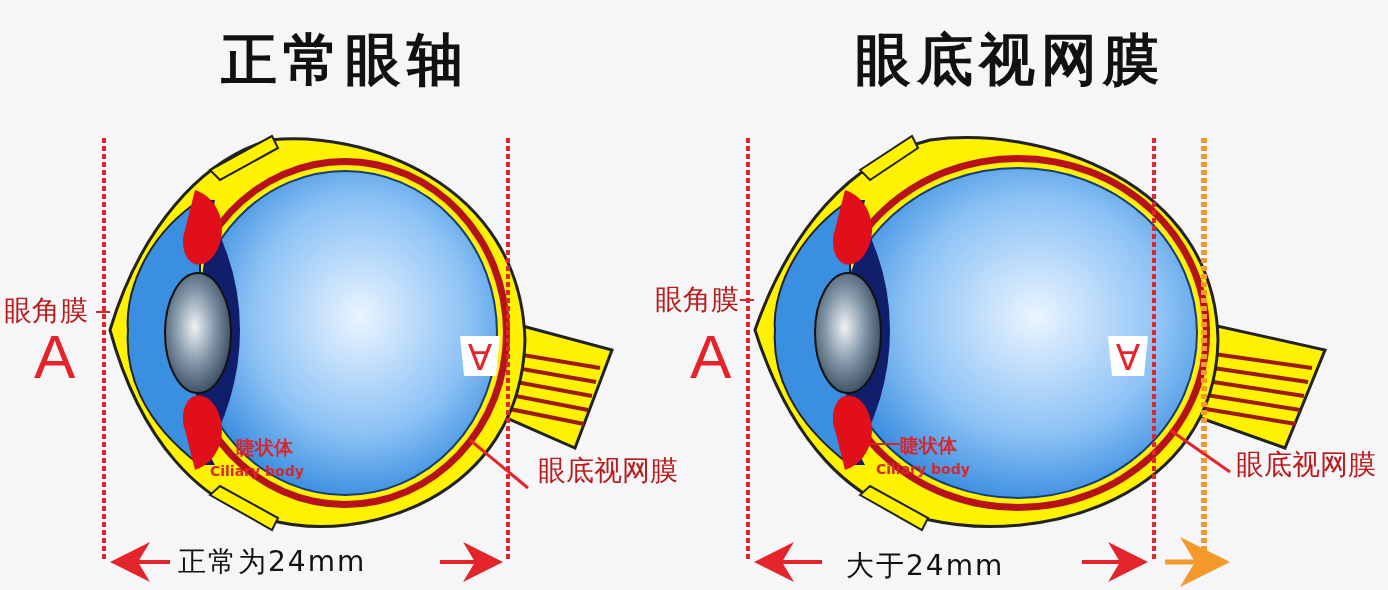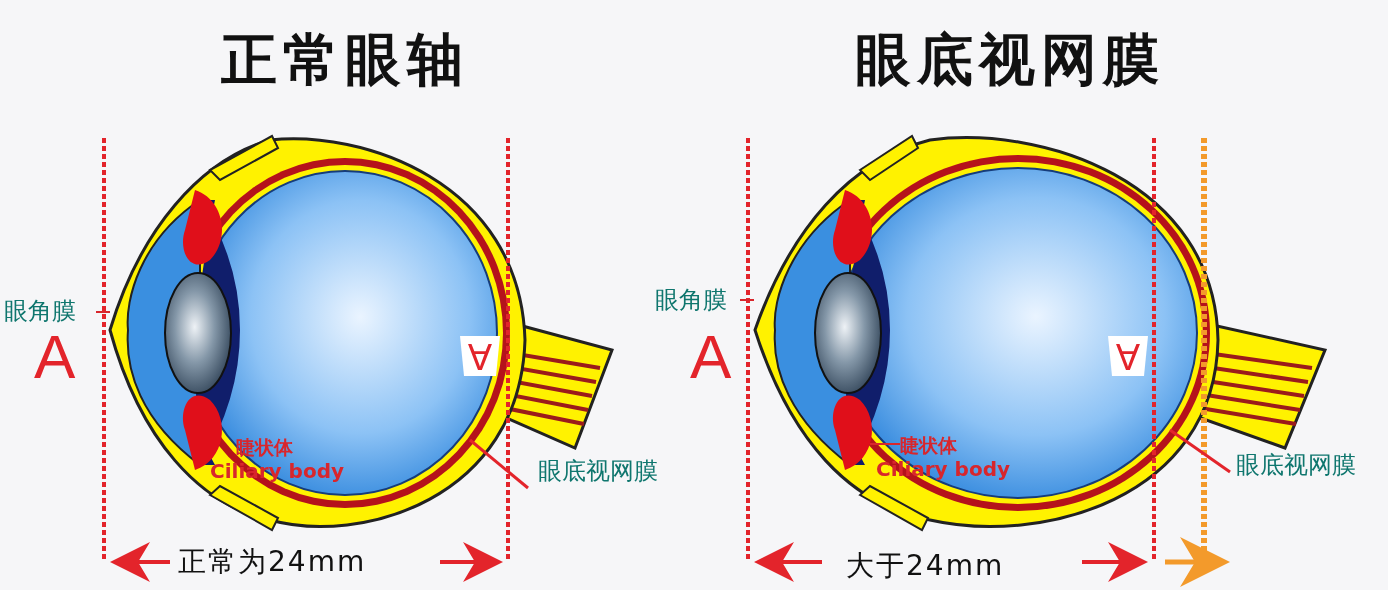--- a/index.html
+++ b/index.html
@@ -1,19 +1,19 @@
 <!DOCTYPE html>
 <html><head>
 <meta charset="utf-8">
 <style>
   html,body{margin:0;padding:0;}
   body{width:1388px;height:590px;background:#f6f6f8;position:relative;overflow:hidden;font-family:"DejaVu Sans",sans-serif;}
   .title{position:absolute;top:28px;font-size:56px;font-weight:bold;color:#111;letter-spacing:6px;line-height:64px;}
-  .lbl{position:absolute;color:#0f766e;font-size:24px;line-height:26px;white-space:nowrap;}
-  .lblsmall{position:absolute;color:#d8262c;font-size:20px;font-weight:bold;line-height:18px;white-space:nowrap;}
+  .lbl{position:absolute;color:#b91c1c;font-size:28px;line-height:26px;white-space:nowrap;}
+  .lblsmall{position:absolute;color:#d8262c;font-size:14px;font-weight:bold;line-height:18px;white-space:nowrap;}
   .bigA{position:absolute;color:#e3242b;font-size:62px;line-height:62px;font-family:"Liberation Sans",sans-serif;}
   .flipA{position:absolute;background:#fff;color:#e3242b;font-size:36px;line-height:40px;width:40px;text-align:center;transform:rotate(180deg);font-family:"Liberation Sans",sans-serif;clip-path:polygon(10% 0,90% 0,100% 100%,0 100%);}
   .measure{position:absolute;font-size:28px;line-height:40px;color:#111;white-space:nowrap;letter-spacing:2px;}
   svg{position:absolute;left:0;top:0;}
 </style>
 </head>
 <body>
 
 <svg width="1388" height="590" viewBox="0 0 1388 590">
   <defs>

